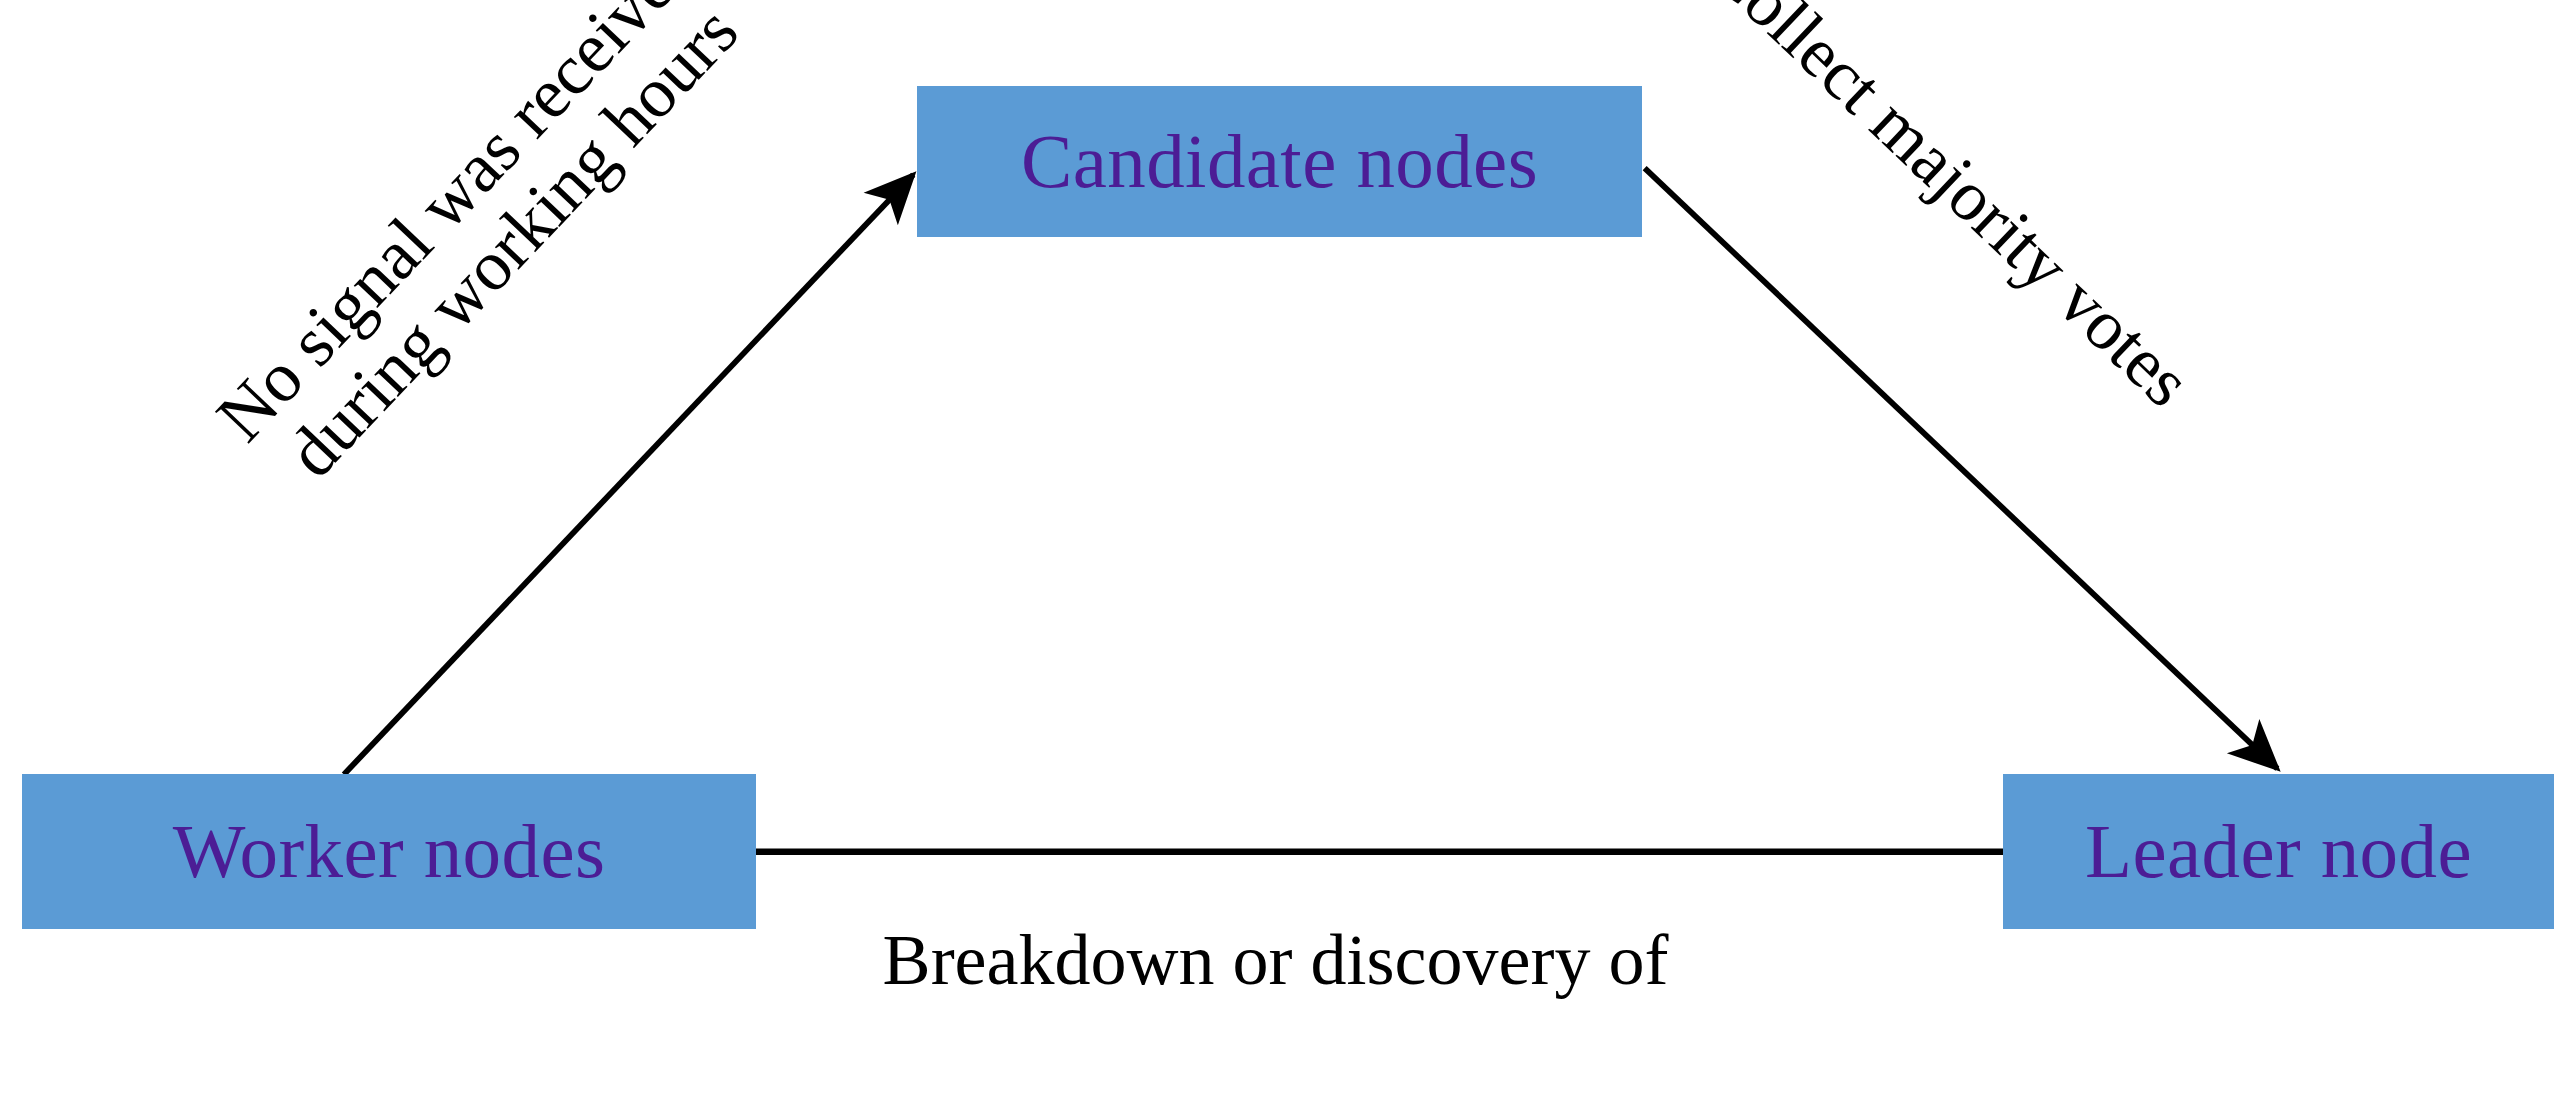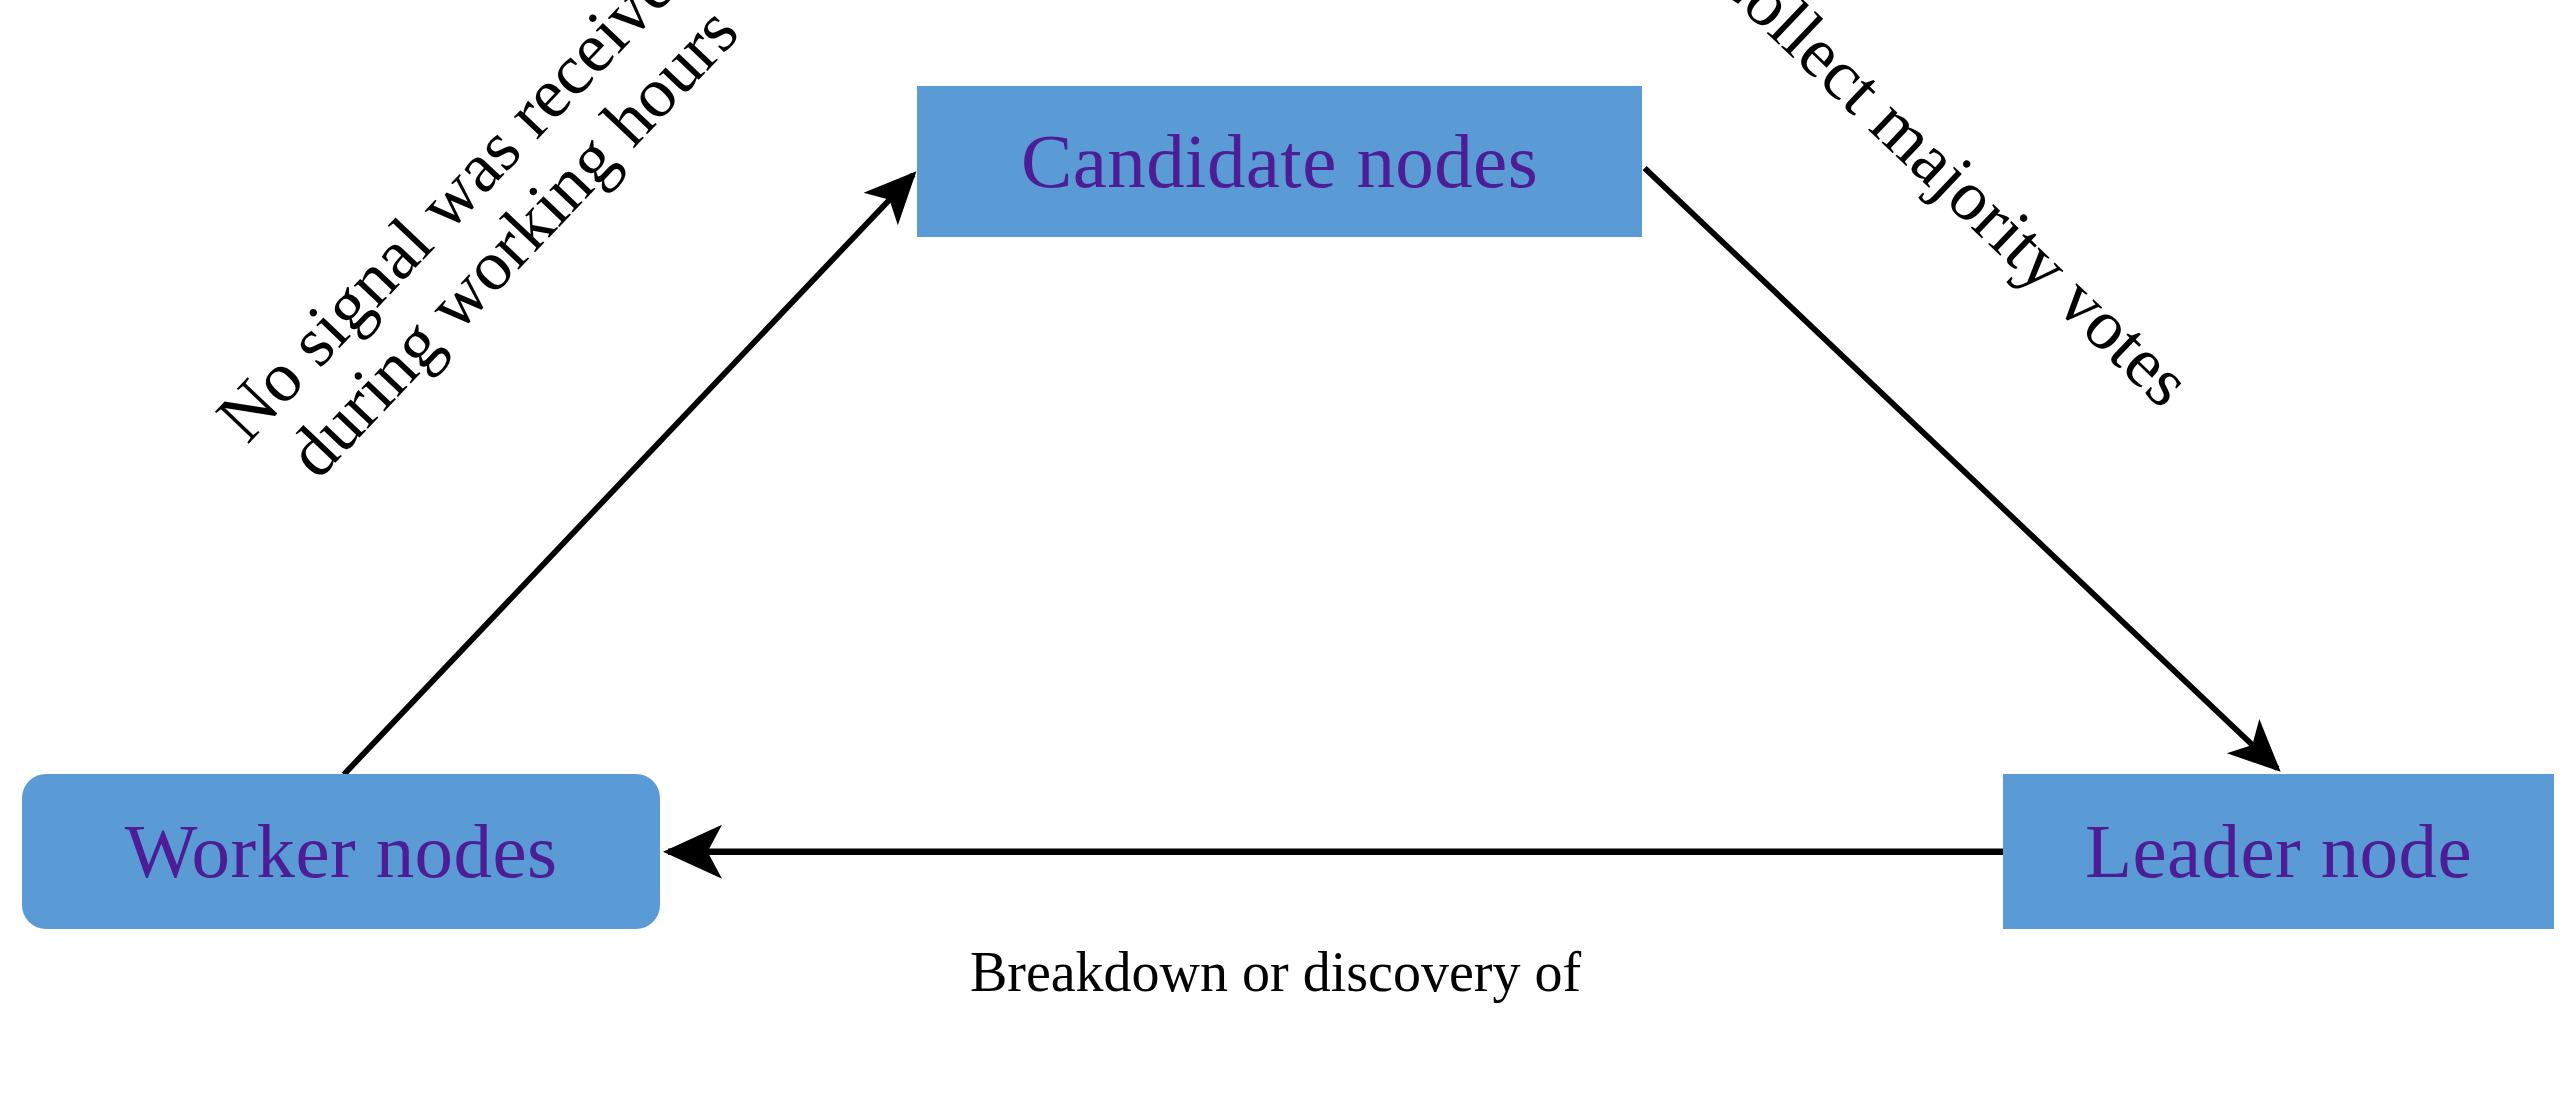--- a/index.html
+++ b/index.html
@@ -35,24 +35,23 @@
   #node-candidate {
     left: 917px;
     top: 86px;
     width: 725px;
     height: 151px;
     font-size: 77px;
   }
   #node-worker {
     left: 22px;
     top: 774px;
-    width: 638px;
+    width: 734px;
     height: 155px;
     font-size: 77px;
-    border-radius: 24px;
   }
   #node-leader {
     left: 2003px;
     top: 774px;
     width: 551px;
     height: 155px;
     font-size: 77px;
   }
   
   #edges {
@@ -90,23 +89,22 @@
     width: 658px;
     transform: rotate(43.6deg);
     transform-origin: 50% 50%;
     text-align: center;
   }
   #label-bottom {
     left: 576px;
     top: 920px;
     width: 1399px;
     text-align: center;
-    font-size: 56px;
+    font-size: 72px;
     line-height: 1.12;
-    margin-top: 21px;
   }
   #label-bottom .lbl-line {
     display: block;
   }
 </style>
 </head>
 <body>
 
 <div id="canvas">
 

